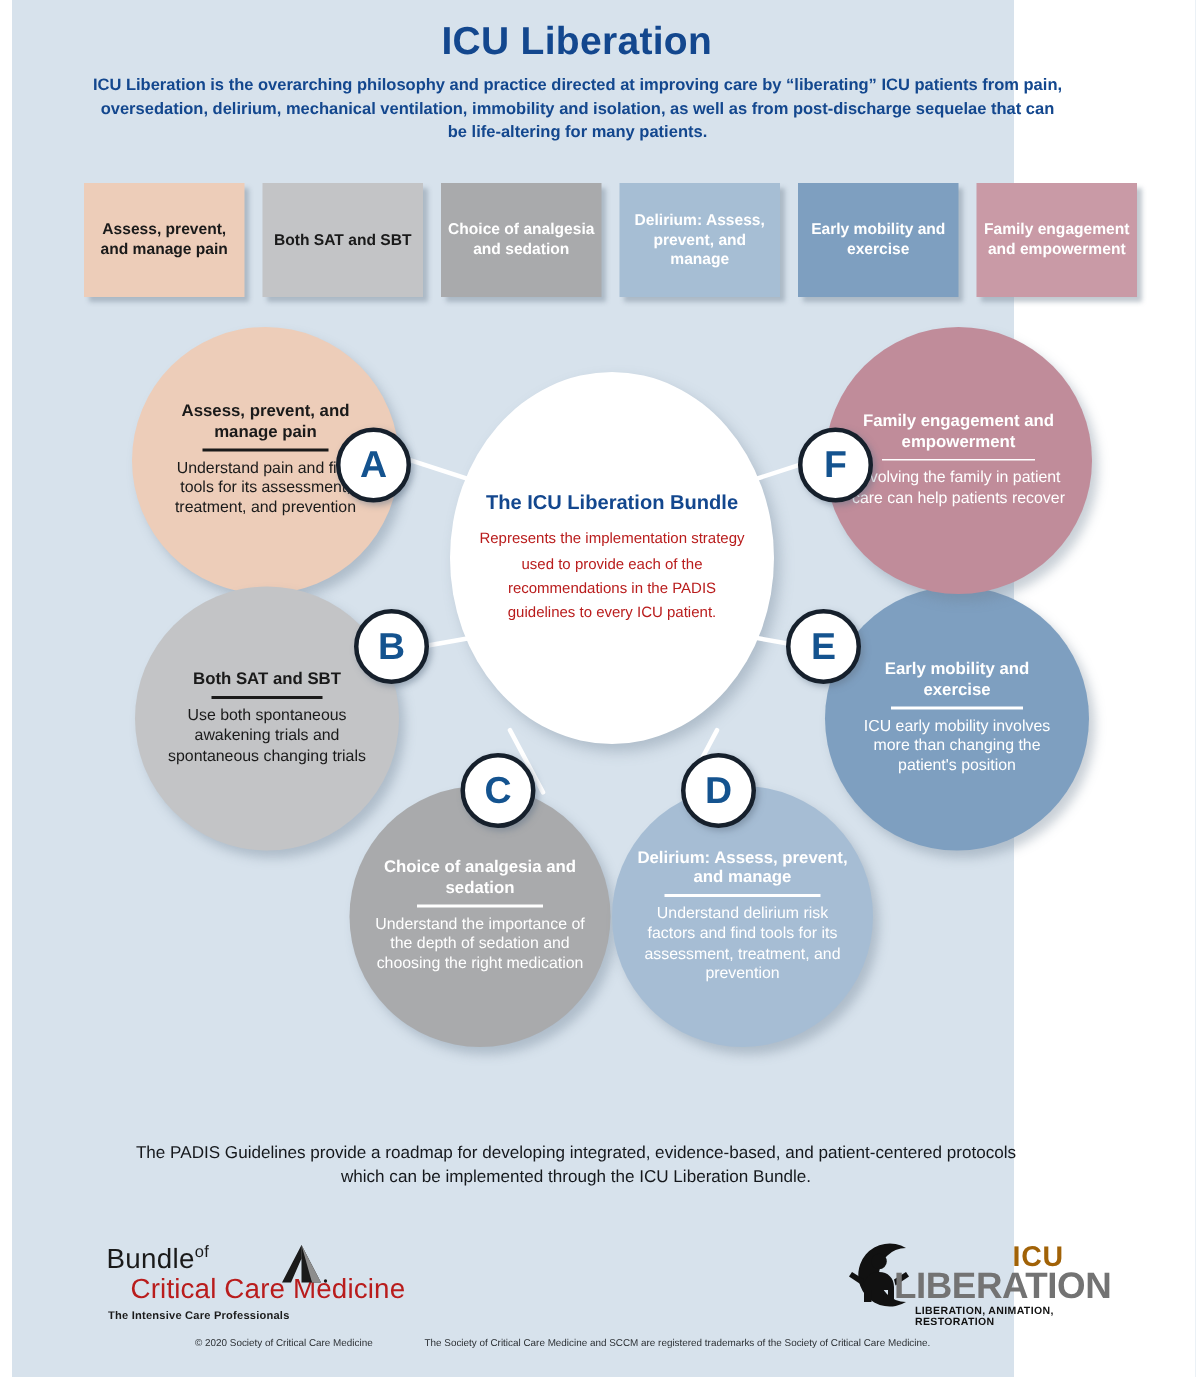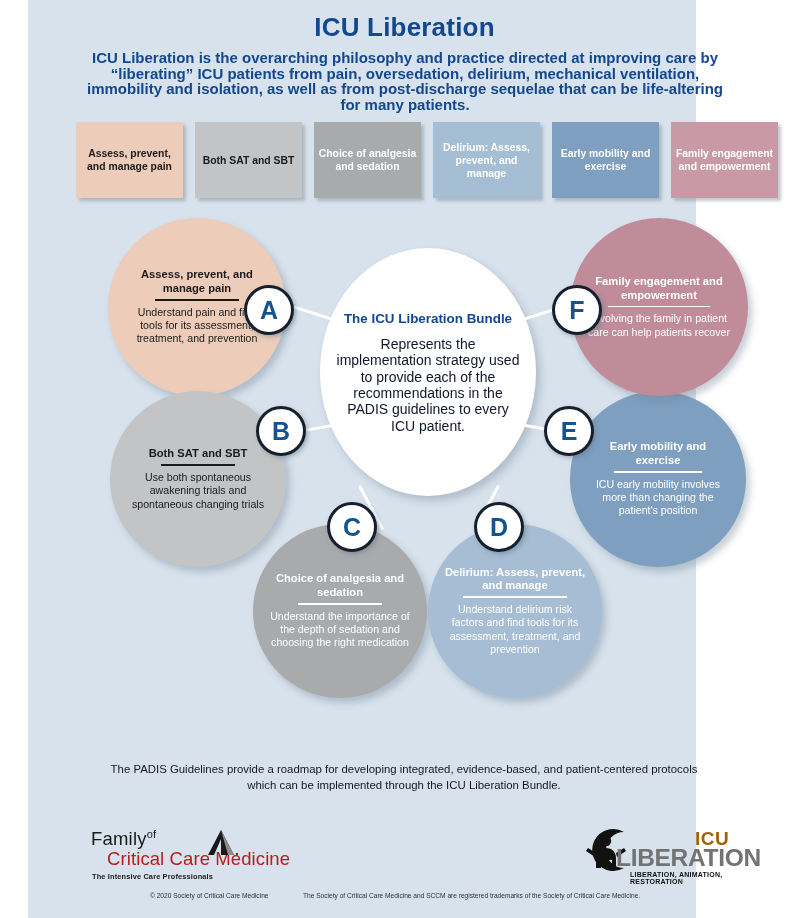--- a/index.html
+++ b/index.html
@@ -2,32 +2,32 @@
 <html><head>
 <meta charset="utf-8">
 <style>
   html,body{margin:0;padding:0;}
   body{
     width:797px;height:918px;background:#ffffff;
     font-family:"Liberation Sans", sans-serif;
     overflow:hidden;
   }
   #page{
-    position:absolute;left:28px;top:0;width:668px;height:918px;
+    position:absolute;left:8px;top:0;width:668px;height:918px;
     background:#d7e2ec;
   }
 
   
   .title{
     position:absolute;left:0;top:12px;width:753px;text-align:center;
     font-size:26px;font-weight:bold;color:#13478e;letter-spacing:.2px;
   }
   .subtitle{
     position:absolute;left:52px;top:50px;width:650px;text-align:center;
-    font-size:15px;font-weight:bold;color:#13478e;line-height:15.5px;
+    font-size:11px;font-weight:bold;color:#13478e;line-height:15.5px;
   }
 
   
   .boxrow{position:absolute;left:48px;top:122px;width:700px;height:82px;}
   .hbox{
     position:absolute;top:0;width:107px;height:76px;
     display:flex;align-items:center;justify-content:center;text-align:center;
     font-size:10.4px;font-weight:bold;line-height:13px;
     box-shadow:3px 3px 3px rgba(120,135,150,.45);
     padding:0 4px;box-sizing:border-box;
@@ -46,21 +46,21 @@
   .lobe .lb{font-size:10.6px;line-height:13.4px;}
 
   .center{
     position:absolute;left:292px;top:42px;width:216px;height:248px;
     border-radius:50%;background:#ffffff;
     display:flex;flex-direction:column;align-items:center;justify-content:center;
     text-align:center;box-shadow:4px 5px 9px rgba(110,128,146,.38);
     padding:0 16px;box-sizing:border-box;
   }
   .center .ct{font-size:13.4px;font-weight:bold;color:#13478e;line-height:17px;margin-bottom:9px;}
-  .center .cb{font-size:14px;color:#0f172a;line-height:16.4px;}
+  .center .cb{font-size:10px;color:#b91c1c;line-height:16.4px;}
 
   .badge{
     position:absolute;width:44px;height:44px;border-radius:50%;
     background:#ffffff;border:3px solid #16202c;
     display:flex;align-items:center;justify-content:center;
     font-size:25px;font-weight:bold;color:#14538f;
     box-shadow:2px 2px 4px rgba(100,118,138,.5);
     z-index:6;
   }
   .connector{position:absolute;background:#ffffff;height:3px;z-index:2;border-radius:2px;}
@@ -164,21 +164,21 @@
     <div class="badge" style="left:228px;top:200px;">B</div>
     <div class="badge" style="left:299px;top:296px;">C</div>
     <div class="badge" style="left:446px;top:296px;">D</div>
     <div class="badge" style="left:516px;top:200px;">E</div>
     <div class="badge" style="left:524px;top:79px;">F</div>
   </div>
 
   <div class="guide-body">The PADIS Guidelines provide a roadmap for developing integrated, evidence-based, and patient-centered protocols which can be implemented through the ICU Liberation Bundle.</div>
 
   <div class="sccm">
-    <div class="l1"><span>Family</span><sup>of</sup></div>
+    <div class="l1"><span>Bundle</span><sup>of</sup></div>
     <div class="l2">Critical Care Medicine</div>
     <div class="l3">The Intensive Care Professionals</div>
     <svg class="tri" viewBox="0 0 40 28">
       <polygon points="20,1 33,26 27,26 20,10 13,26 7,26" fill="#1a1a1a"></polygon>
       <polygon points="20,1 33,26 27,26 20,10" fill="#8d8d8d"></polygon>
       <path d="M20 1 L27 26 L20 26 Z" fill="#1a1a1a"></path>
       <circle cx="36" cy="25" r="1.1" fill="#1a1a1a"></circle>
     </svg>
   </div>
 

